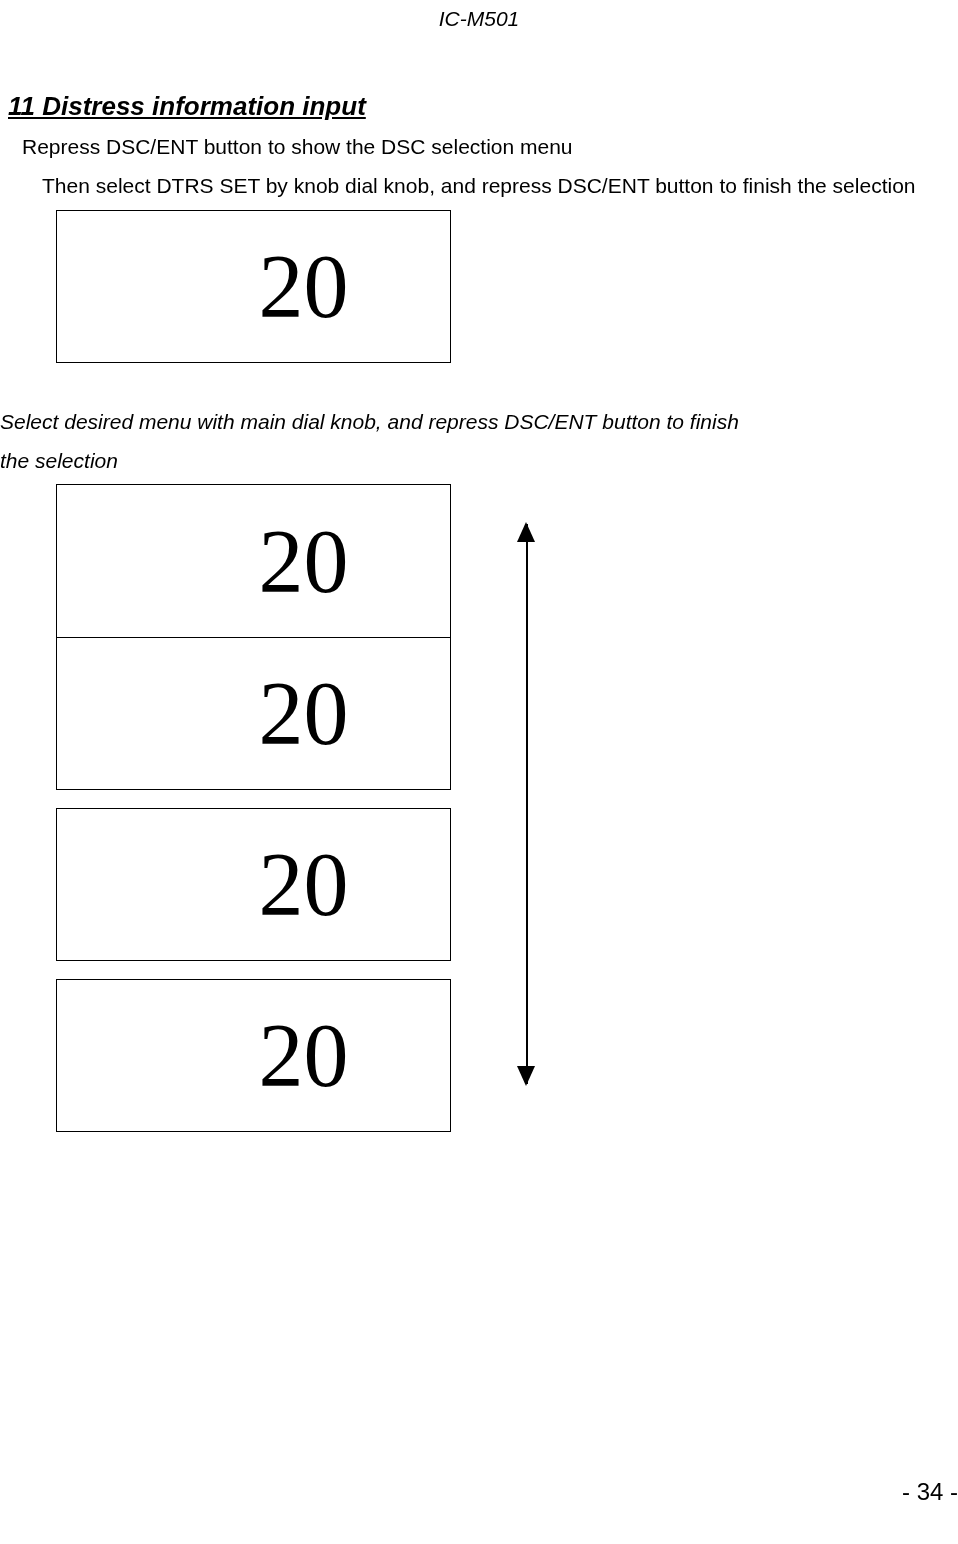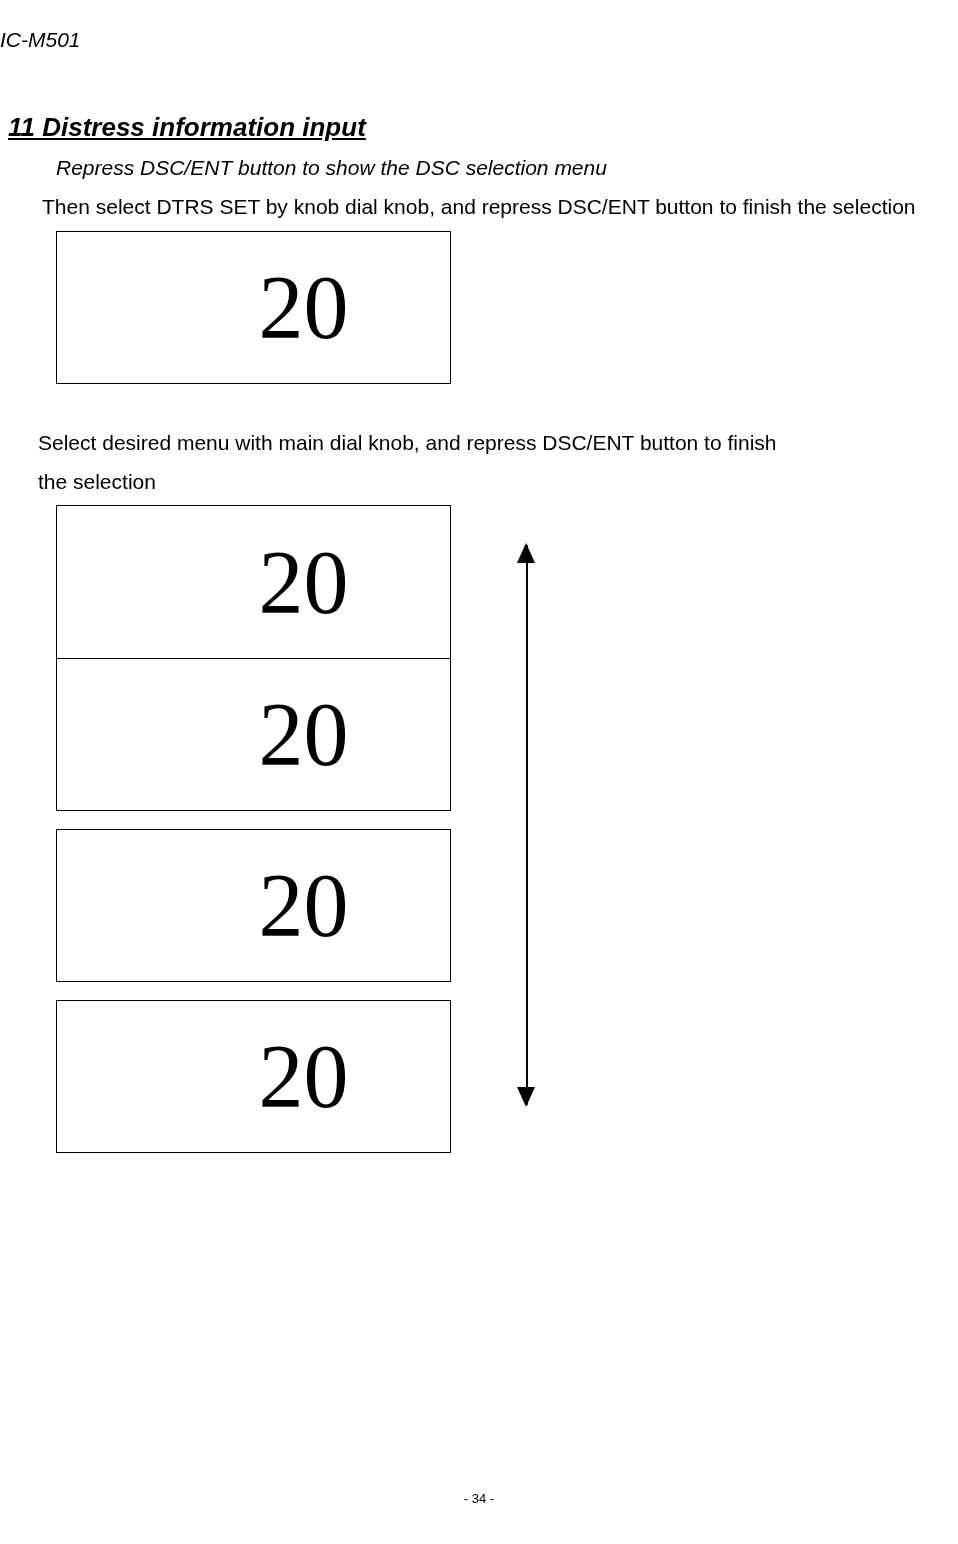--- a/index.html
+++ b/index.html
@@ -8,49 +8,48 @@
       box-sizing: border-box;
     }
     body {
       width: 958px;
       height: 1544px;
       background: white;
       font-family: Verdana, Arial, sans-serif;
       position: relative;
     }
     .header-title {
-      text-align: left;
+      text-align: center;
       font-style: italic;
       font-size: 21px;
-      padding-top: 28px;
+      padding-top: 7px;
     }
     .section-heading {
       font-weight: bold;
       font-style: italic;
       text-decoration: underline;
       font-size: 26px;
       margin-left: 8px;
       margin-top: 60px;
     }
     .body-text {
       font-size: 21px;
       line-height: 1.85;
     }
     .indent-1 {
-      margin-left: 56px;
+      margin-left: 22px;
       margin-top: 6px;
-      font-style: italic;
     }
     .indent-2 {
       margin-left: 42px;
       margin-right: 10px;
       text-align: justify;
     }
     .indent-4 {
-      margin-left: 38px;
+      font-style: italic;
     }
     .display-box {
       border: 1.5px solid black;
       width: 395px;
       height: 153px;
       margin-left: 56px;
       display: flex;
       align-items: center;
       justify-content: center;
       font-size: 90px;
@@ -93,22 +92,22 @@
       width: 0;
       height: 0;
       border-left: 9px solid transparent;
       border-right: 9px solid transparent;
       border-top: 20px solid black;
     }
     .page-footer {
       position: absolute;
       bottom: 38px;
       width: 100%;
-      text-align: center;
-      font-size: 13px;
+      text-align: right;
+      font-size: 24px;
     }
     .box-group {
       position: relative;
     }
     .gap-small {
       height: 18px;
     }
   </style>
 </head>
 <body>

